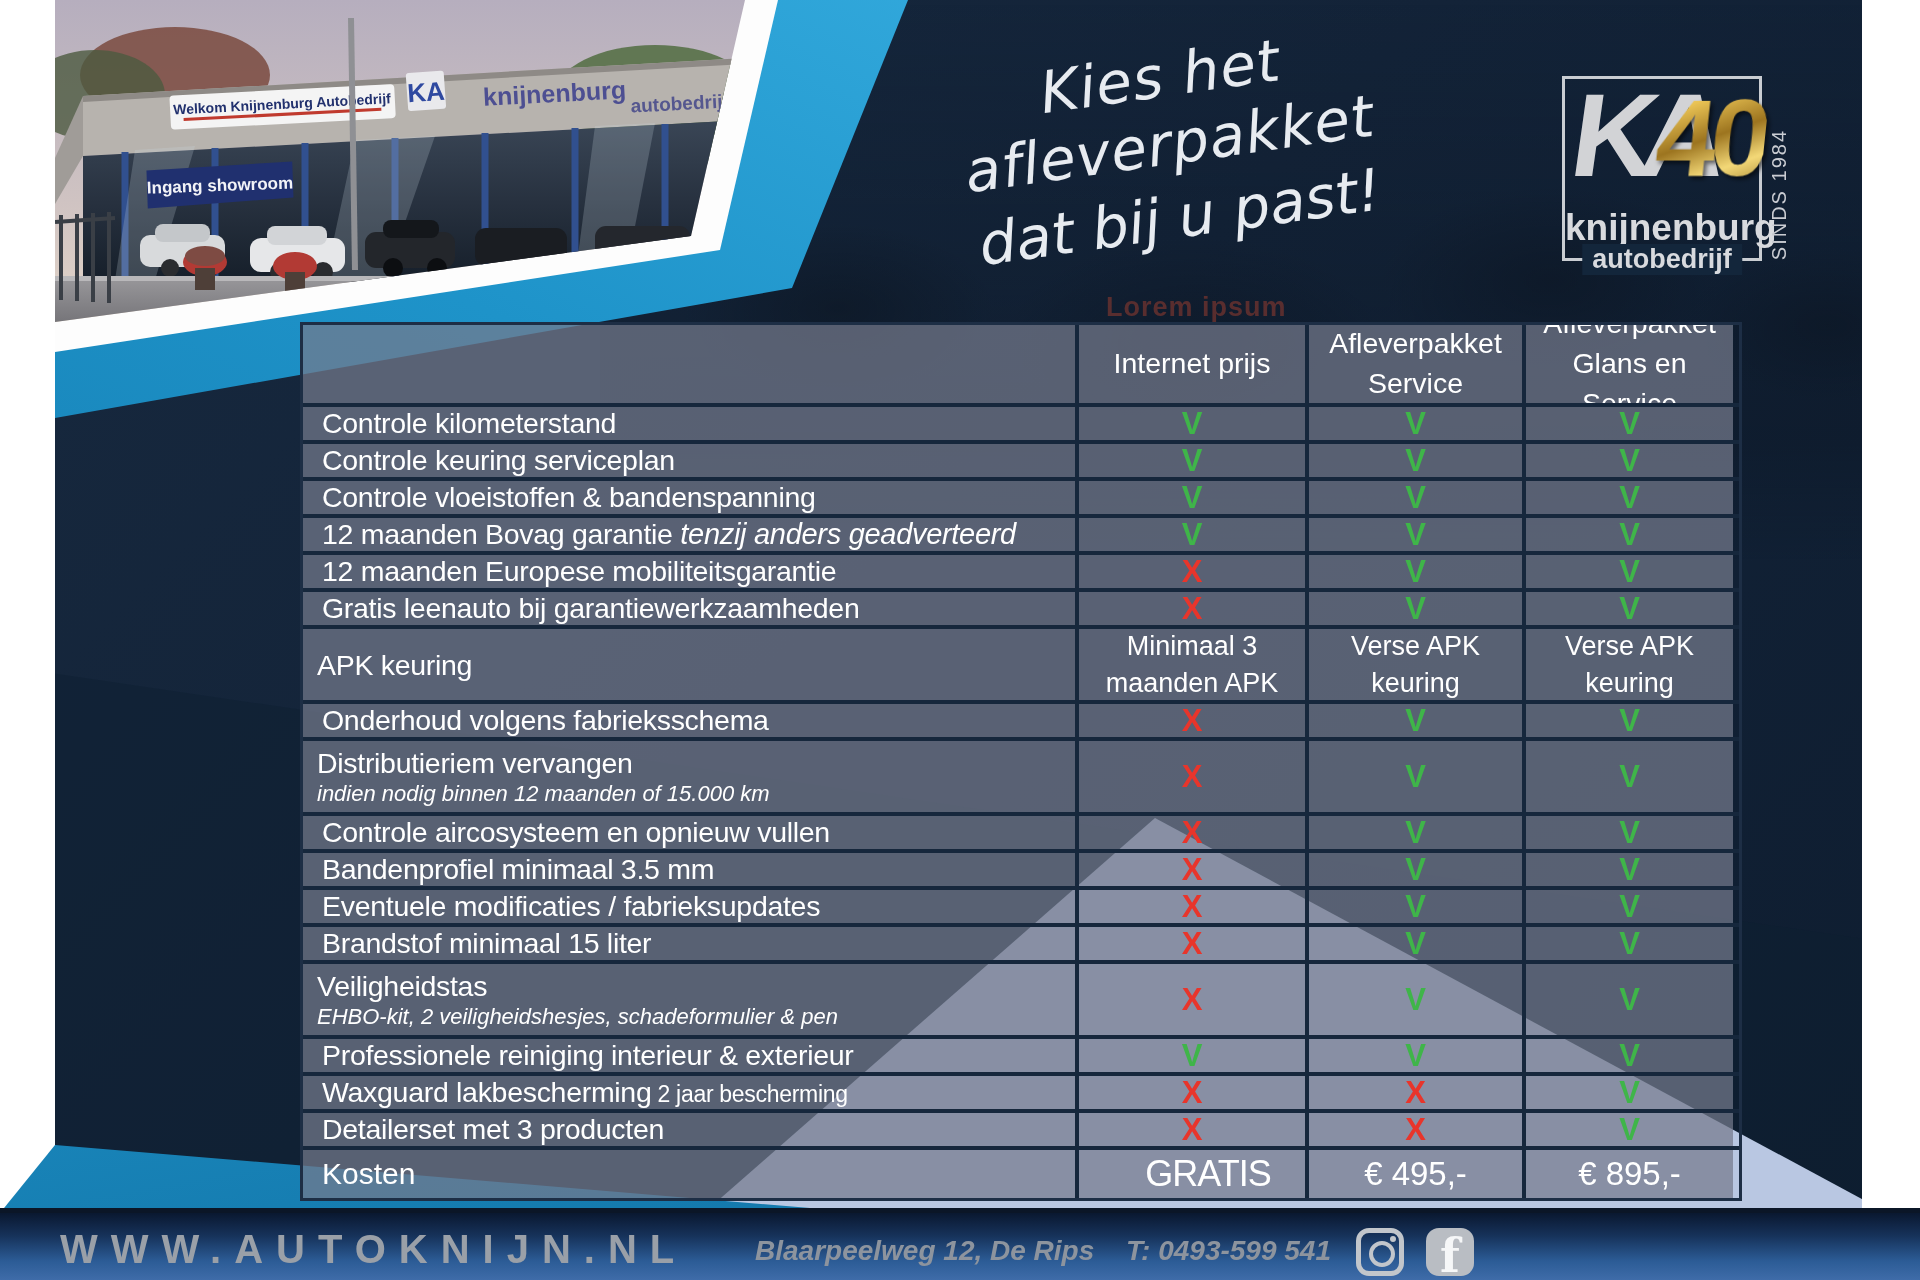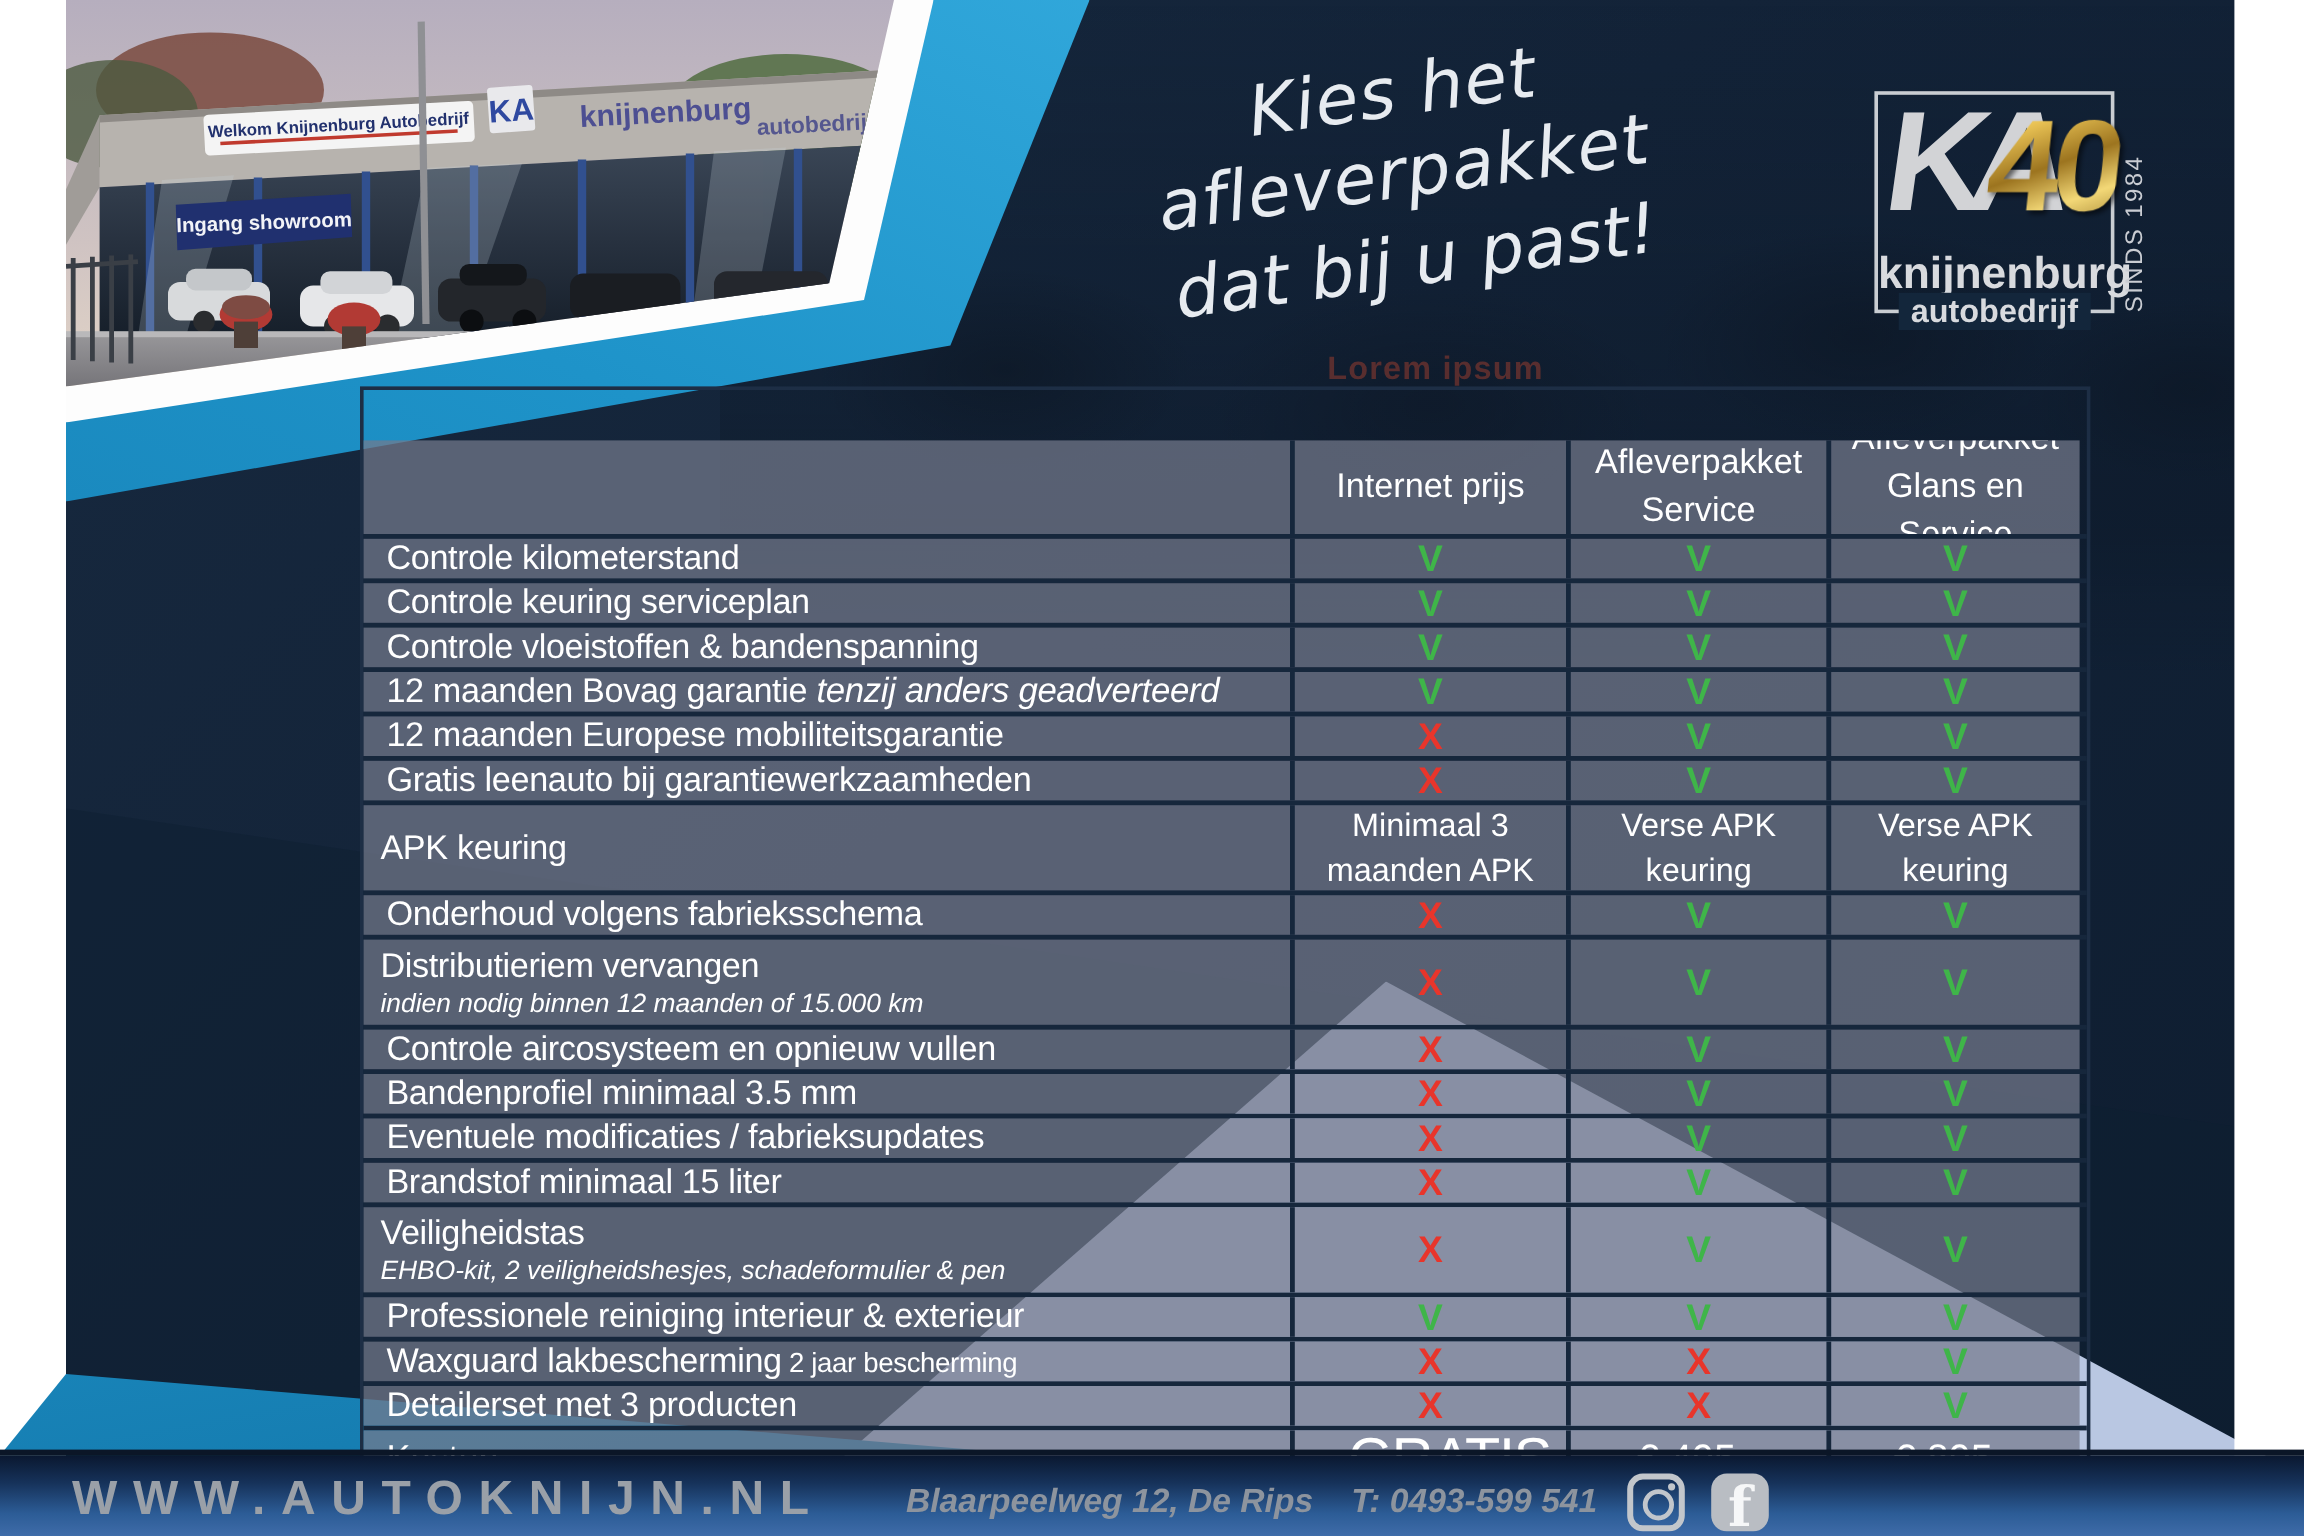--- a/index.html
+++ b/index.html
@@ -70,21 +70,21 @@
     font-size:27px;font-weight:bold;color:#d8dade;background:#13263b;padding:0 10px;white-space:nowrap;}
   .logo .since{position:absolute;right:-32px;bottom:-2px;
     writing-mode:vertical-rl;transform:rotate(180deg);
     font-size:20px;color:#c9ccd2;letter-spacing:2px;}
 
   
   .ctable{position:absolute;left:300px;top:322px;width:1442px;z-index:8;
     border:3px solid #1d2e45;box-sizing:border-box;color:#ffffff;}
   .t-row{display:grid;grid-template-columns:772px 230px 217px 211px;
     border-top:4px solid #16273c;box-sizing:border-box;height:37px;}
-  .t-row.head{border-top:none;height:78px;margin-top:42px;}
+  .t-row.head{border-top:none;height:78px;}
   .t-row.tall{height:75px;}
   .t-row.kosten{height:52px;}
   .t-cell{background:rgba(116,122,140,.72);box-sizing:border-box;overflow:hidden;
     display:flex;align-items:center;justify-content:center;}
   .t-cell + .t-cell{border-left:4px solid #16273c;}
   .t-label{justify-content:flex-start;align-items:flex-start;flex-direction:column;
     padding:1px 10px 0 14px;}
   .t-row:not(.tall):not(.head) .t-label{justify-content:center;flex-direction:row;align-items:center;
     padding-top:0;justify-content:flex-start;padding-left:19px;}
   .t-row.tall .t-label{justify-content:center;}
@@ -92,21 +92,21 @@
   .lab-note{font-size:29px;font-style:italic;font-weight:normal;}
   .lab-note.plain{font-style:normal;font-size:23px;}
   .lab-note-below{font-size:22px;font-style:italic;line-height:1.25;white-space:nowrap;}
   .t-val{font-size:31px;font-weight:bold;}
   .t-val.check{color:#3fb549;}
   .t-val.cross{color:#e8352b;}
   .t-val.txt{font-weight:normal;font-size:27px;text-align:center;line-height:1.35;padding:0 4px;}
   .t-head{font-size:28.5px;text-align:center;line-height:1.4;font-weight:normal;}
   .kosten .t-label{font-size:30px;}
   .kosten .t-val{font-weight:normal;font-size:33px;}
-  .kosten .t-val.gratis{font-size:48px;letter-spacing:-1px;padding-left:32px;}
+  .kosten .t-val.gratis{font-size:36px;letter-spacing:-1px;padding-left:32px;}
 
   
   .footer{position:absolute;left:0;right:0;bottom:0;height:67px;z-index:10;
     border-top:5px solid #0b1627;
     background:linear-gradient(180deg,#0a1830 0%,#16325a 34%,#2c5c96 72%,#3f6ca9 100%);}
   .footer .website{position:absolute;left:60px;top:14px;font-size:40px;font-weight:bold;
     letter-spacing:13px;color:#9aa0a8;}
   .footer .addr{position:absolute;left:755px;top:22px;font-size:28px;font-weight:bold;
     font-style:italic;color:#8d949e;}
   .footer .addr .phone{margin-left:24px;}

